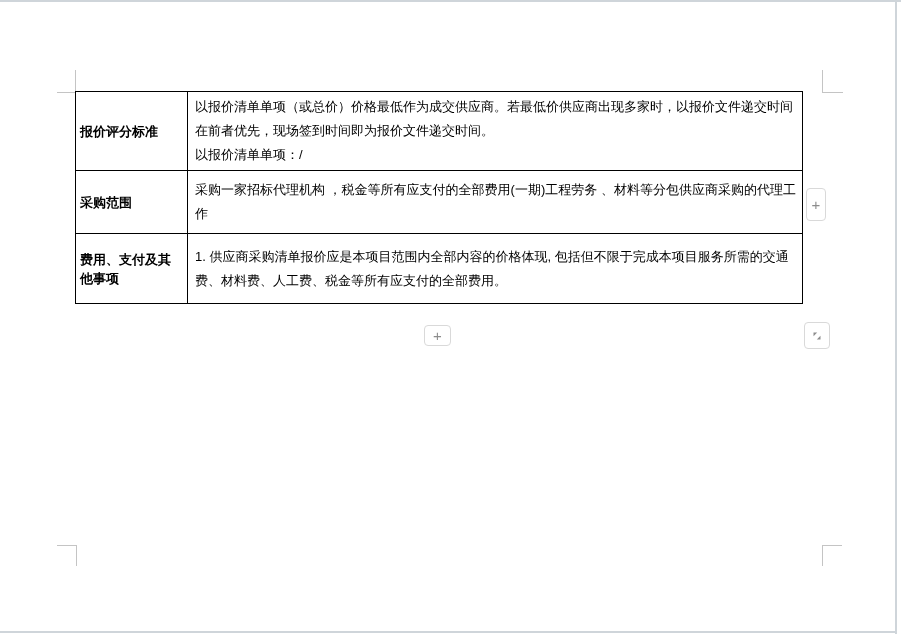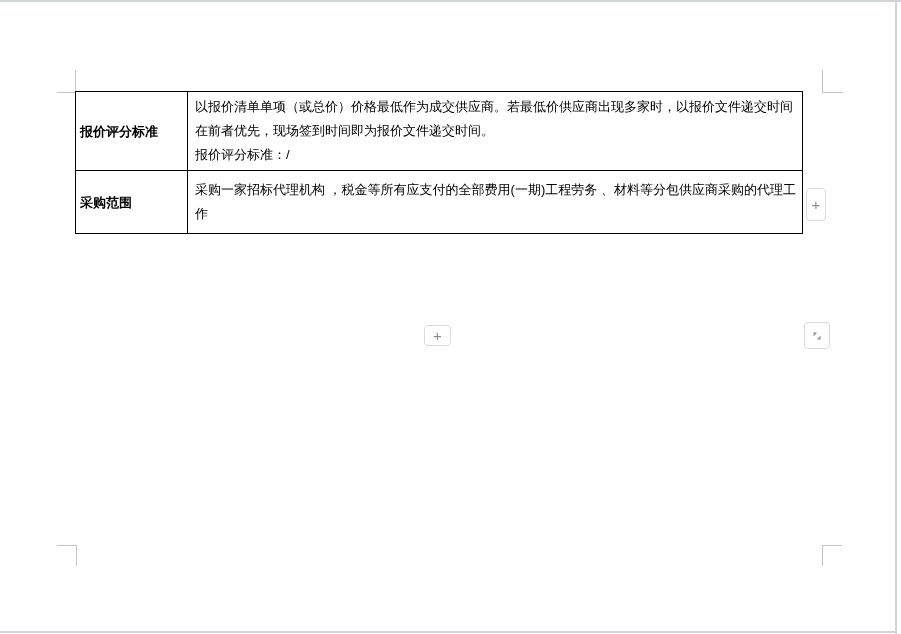--- a/index.html
+++ b/index.html
@@ -84,27 +84,33 @@
   <div class="crop" style="left:76px;top:545px;width:1px;height:21px"></div>
   <div class="crop" style="left:822px;top:545px;width:20px;height:1px"></div>
   <div class="crop" style="left:822px;top:545px;width:1px;height:21px"></div>
 
   <table class="doc-table">
     <tbody>
         <tr class="row-1">
       <th>报价评分标准</th>
       <td>
         <p>以报价清单单项（或总价）价格最低作为成交供应商。若最低价供应商出现多家时，以报价文件递交时间在前者优先，现场签到时间即为报价文件递交时间。</p>
-        <p>报价评分标准：/</p>
+        <p>以报价清单单项：/</p>
       </td>
     </tr>
     <tr class="row-2">
       <th>采购范围</th>
       <td>
         <p>采购一家招标代理机构 ，税金等所有应支付的全部费用(一期)工程劳务 、材料等分包供应商采购的代理工作</p>
+      </td>
+    </tr>
+    <tr class="row-3">
+      <th>费用、支付及其他事项</th>
+      <td>
+        <p>1. 供应商采购清单报价应是本项目范围内全部内容的价格体现, 包括但不限于完成本项目服务所需的交通费、材料费、人工费、税金等所有应支付的全部费用。</p>
       </td>
     </tr>
   </tbody>
     </table>
 
   <div class="ctl ctl-add-col">
     <span>+</span>
   </div>
 
   <div class="ctl ctl-add-row">

